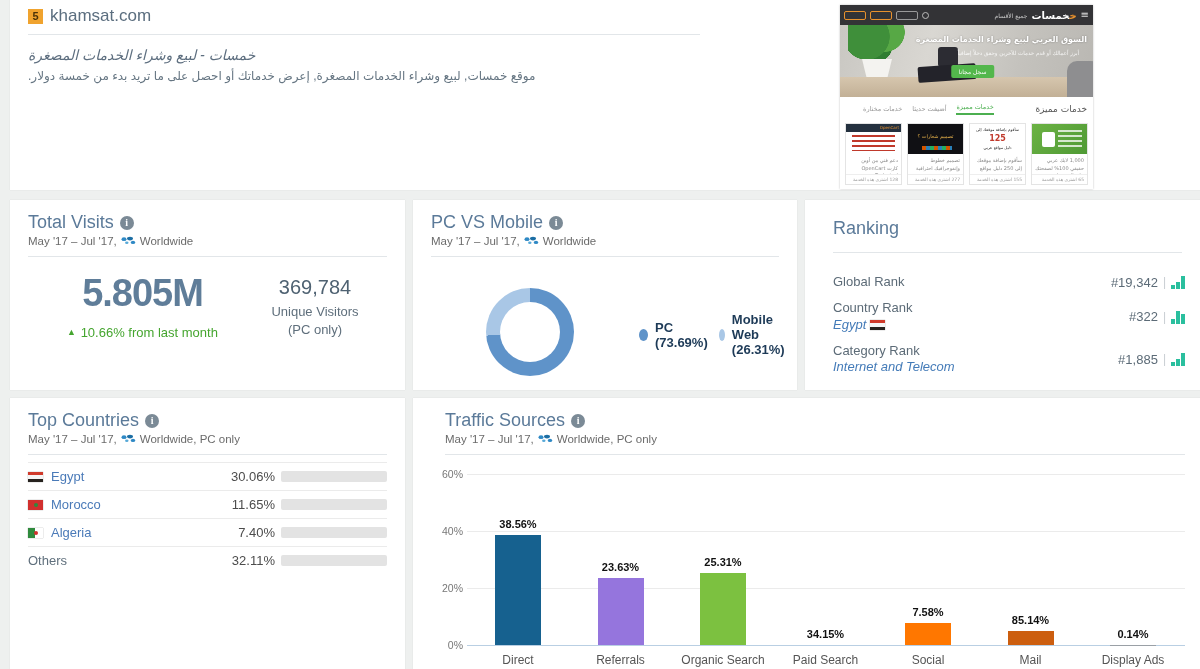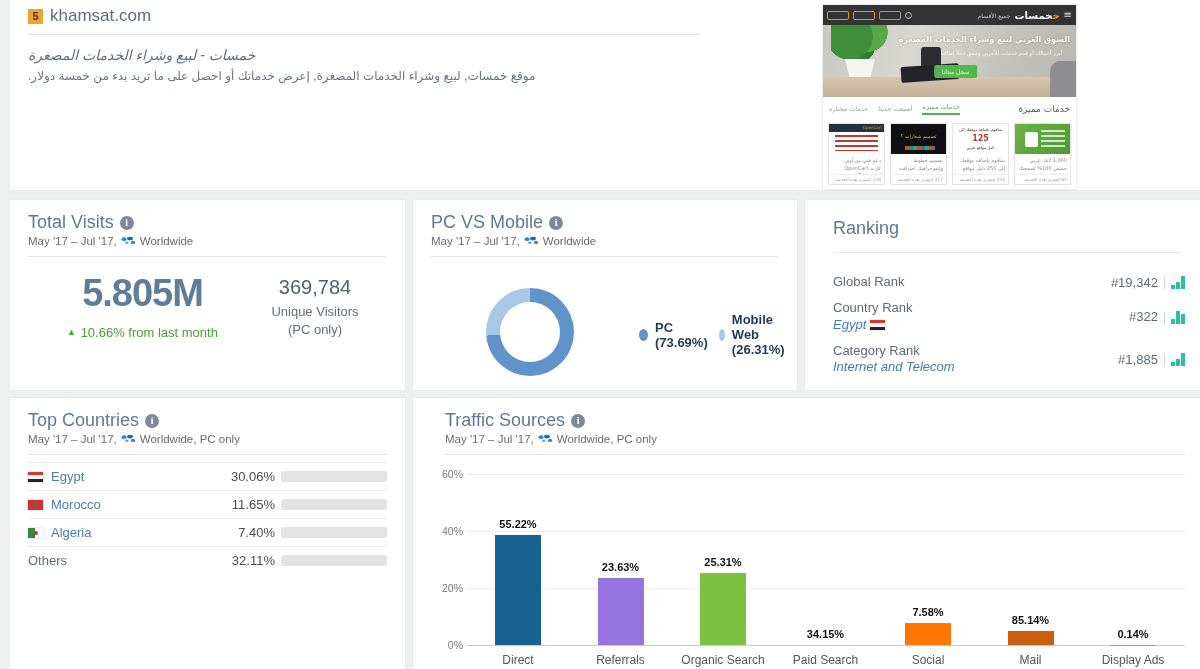--- a/index.html
+++ b/index.html
@@ -12,21 +12,21 @@
   .top-card{left:10px;top:0;width:1190px;height:190px;}
   .site-head{position:absolute;left:18px;top:6px;display:flex;align-items:center;gap:7px;}
   .favicon{width:15px;height:15px;background:#f0a32e;color:#4a3208;font-size:11px;font-weight:bold;
            text-align:center;line-height:15px;display:inline-block;}
   .domain{font-size:17px;color:#5b6e7f;}
   .head-divider{position:absolute;left:18px;top:34px;width:672px;border-top:1px solid #e2e6e9;}
   .site-title-ar{position:absolute;left:18px;top:47px;font-size:14px;font-style:italic;color:#5d6e7f;}
   .site-desc-ar{position:absolute;left:18px;top:69px;font-size:12px;color:#657582;}
 
   
-  .thumb{position:absolute;left:813px;top:5px;width:253px;height:184px;overflow:hidden;background:#fff;
+  .thumb{position:absolute;left:830px;top:5px;width:253px;height:184px;overflow:hidden;background:#fff;
          box-shadow:0 0 2px rgba(0,0,0,.25);font-family:"DejaVu Sans",sans-serif;}
   .t-nav{height:20px;background:#333336;display:flex;align-items:center;padding:0 4px;gap:4px;}
   .t-pill{width:22px;height:9px;border:1px solid #e8912d;border-radius:2px;}
   .t-pill.light{border-color:#9a9a9a;}
   .t-dot-ic{width:7px;height:7px;border:1px solid #bbb;border-radius:50%;}
   .t-sp{flex:1;}
   .t-navitem{font-size:6px;color:#cccccc;}
   .t-logo{font-size:10px;font-weight:bold;color:#fff;}
   .t-logo b{color:#e8912d;}
   .t-burger{color:#ddd;font-size:10px;line-height:10px;}
@@ -38,21 +38,21 @@
   .t-pot{position:absolute;left:22px;top:34px;width:30px;height:22px;background:#f4f3f0;
          clip-path:polygon(0 0,100% 0,82% 100%,18% 100%);}
   .t-desk{position:absolute;left:0;bottom:0;width:100%;height:20px;background:linear-gradient(180deg,#d6c6ae,#c2b096);}
   .t-laptop{position:absolute;left:78px;top:40px;width:58px;height:16px;background:#23232a;transform:rotate(-4deg);border-radius:2px;}
   .t-cam{position:absolute;left:98px;top:22px;width:20px;height:20px;background:#2c2c33;border-radius:3px;}
   .t-chair{position:absolute;right:-8px;top:36px;width:34px;height:40px;background:#8e8e90;border-radius:10px 10px 0 0;}
   .t-hero-title{position:absolute;right:6px;top:10px;font-size:8px;font-weight:bold;color:#fff;text-shadow:0 0 2px rgba(0,0,0,.35);}
   .t-hero-sub{position:absolute;right:14px;top:25px;font-size:5.5px;color:rgba(255,255,255,.85);}
   .t-hero-btn{position:absolute;left:50%;top:40px;transform:translateX(-36%);background:#53b74c;color:#fff;
               font-size:6px;padding:3px 8px;border-radius:2px;}
-  .t-secbar{height:24px;display:flex;align-items:center;padding:8px 6px;background:#fff;}
+  .t-secbar{height:24px;display:flex;align-items:center;padding:8px 6px;background:#fff;margin-left:17px;}
   .t-tabs{display:flex;gap:10px;align-items:center;}
   .t-tab{font-size:6.5px;color:#999;}
   .t-tab.active{color:#4caf50;border-bottom:2px solid #4caf50;padding-bottom:2px;}
   .t-sec-title{margin-left:auto;font-size:9px;color:#555;}
   .t-cards{display:flex;gap:5px;padding:2px 5px;}
   .t-card{width:58px;background:#fff;border:1px solid #e4e4e4;}
   .t-ci{height:30px;position:relative;overflow:hidden;}
   .ci-opencart{background:#fff;}
   .ci-opencart .oc-head{height:8px;background:#24313f;color:#e8912d;font-size:4px;text-align:right;line-height:8px;padding-right:2px;}
   .ci-opencart .oc-lines{position:absolute;left:6px;right:6px;top:11px;height:16px;
@@ -408,21 +408,21 @@
     <div class="plot" id="ts-plot">
         <div class="gridline baseline" style="top: 247px;"></div>
         <div class="ytick" style="top: 241px;">0%</div>
         <div class="gridline" style="top: 190px;"></div>
         <div class="ytick" style="top: 184px;">20%</div>
         <div class="gridline" style="top: 133px;"></div>
         <div class="ytick" style="top: 127px;">40%</div>
         <div class="gridline" style="top: 76px;"></div>
         <div class="ytick" style="top: 70px;">60%</div>
         <div class="slot" style="left: 54px; top: 0px; height: 271px;">
-          <div class="ts-label" style="bottom:138.89600000000002px">55.22%</div>
+          <div class="ts-label" style="bottom:138.89600000000002px">38.56%</div>
           <div class="ts-bar" style="height:109.9px;background:#16618f"></div>
           <div class="ts-xlabel">Direct</div>
         </div>
         <div class="slot" style="left: 156.5px; top: 0px; height: 271px;">
           <div class="ts-label" style="bottom:96.3455px">23.63%</div>
           <div class="ts-bar" style="height:67.3px;background:#9575dd"></div>
           <div class="ts-xlabel">Referrals</div>
         </div>
         <div class="slot" style="left: 259px; top: 0px; height: 271px;">
           <div class="ts-label" style="bottom:101.1335px">25.31%</div>

